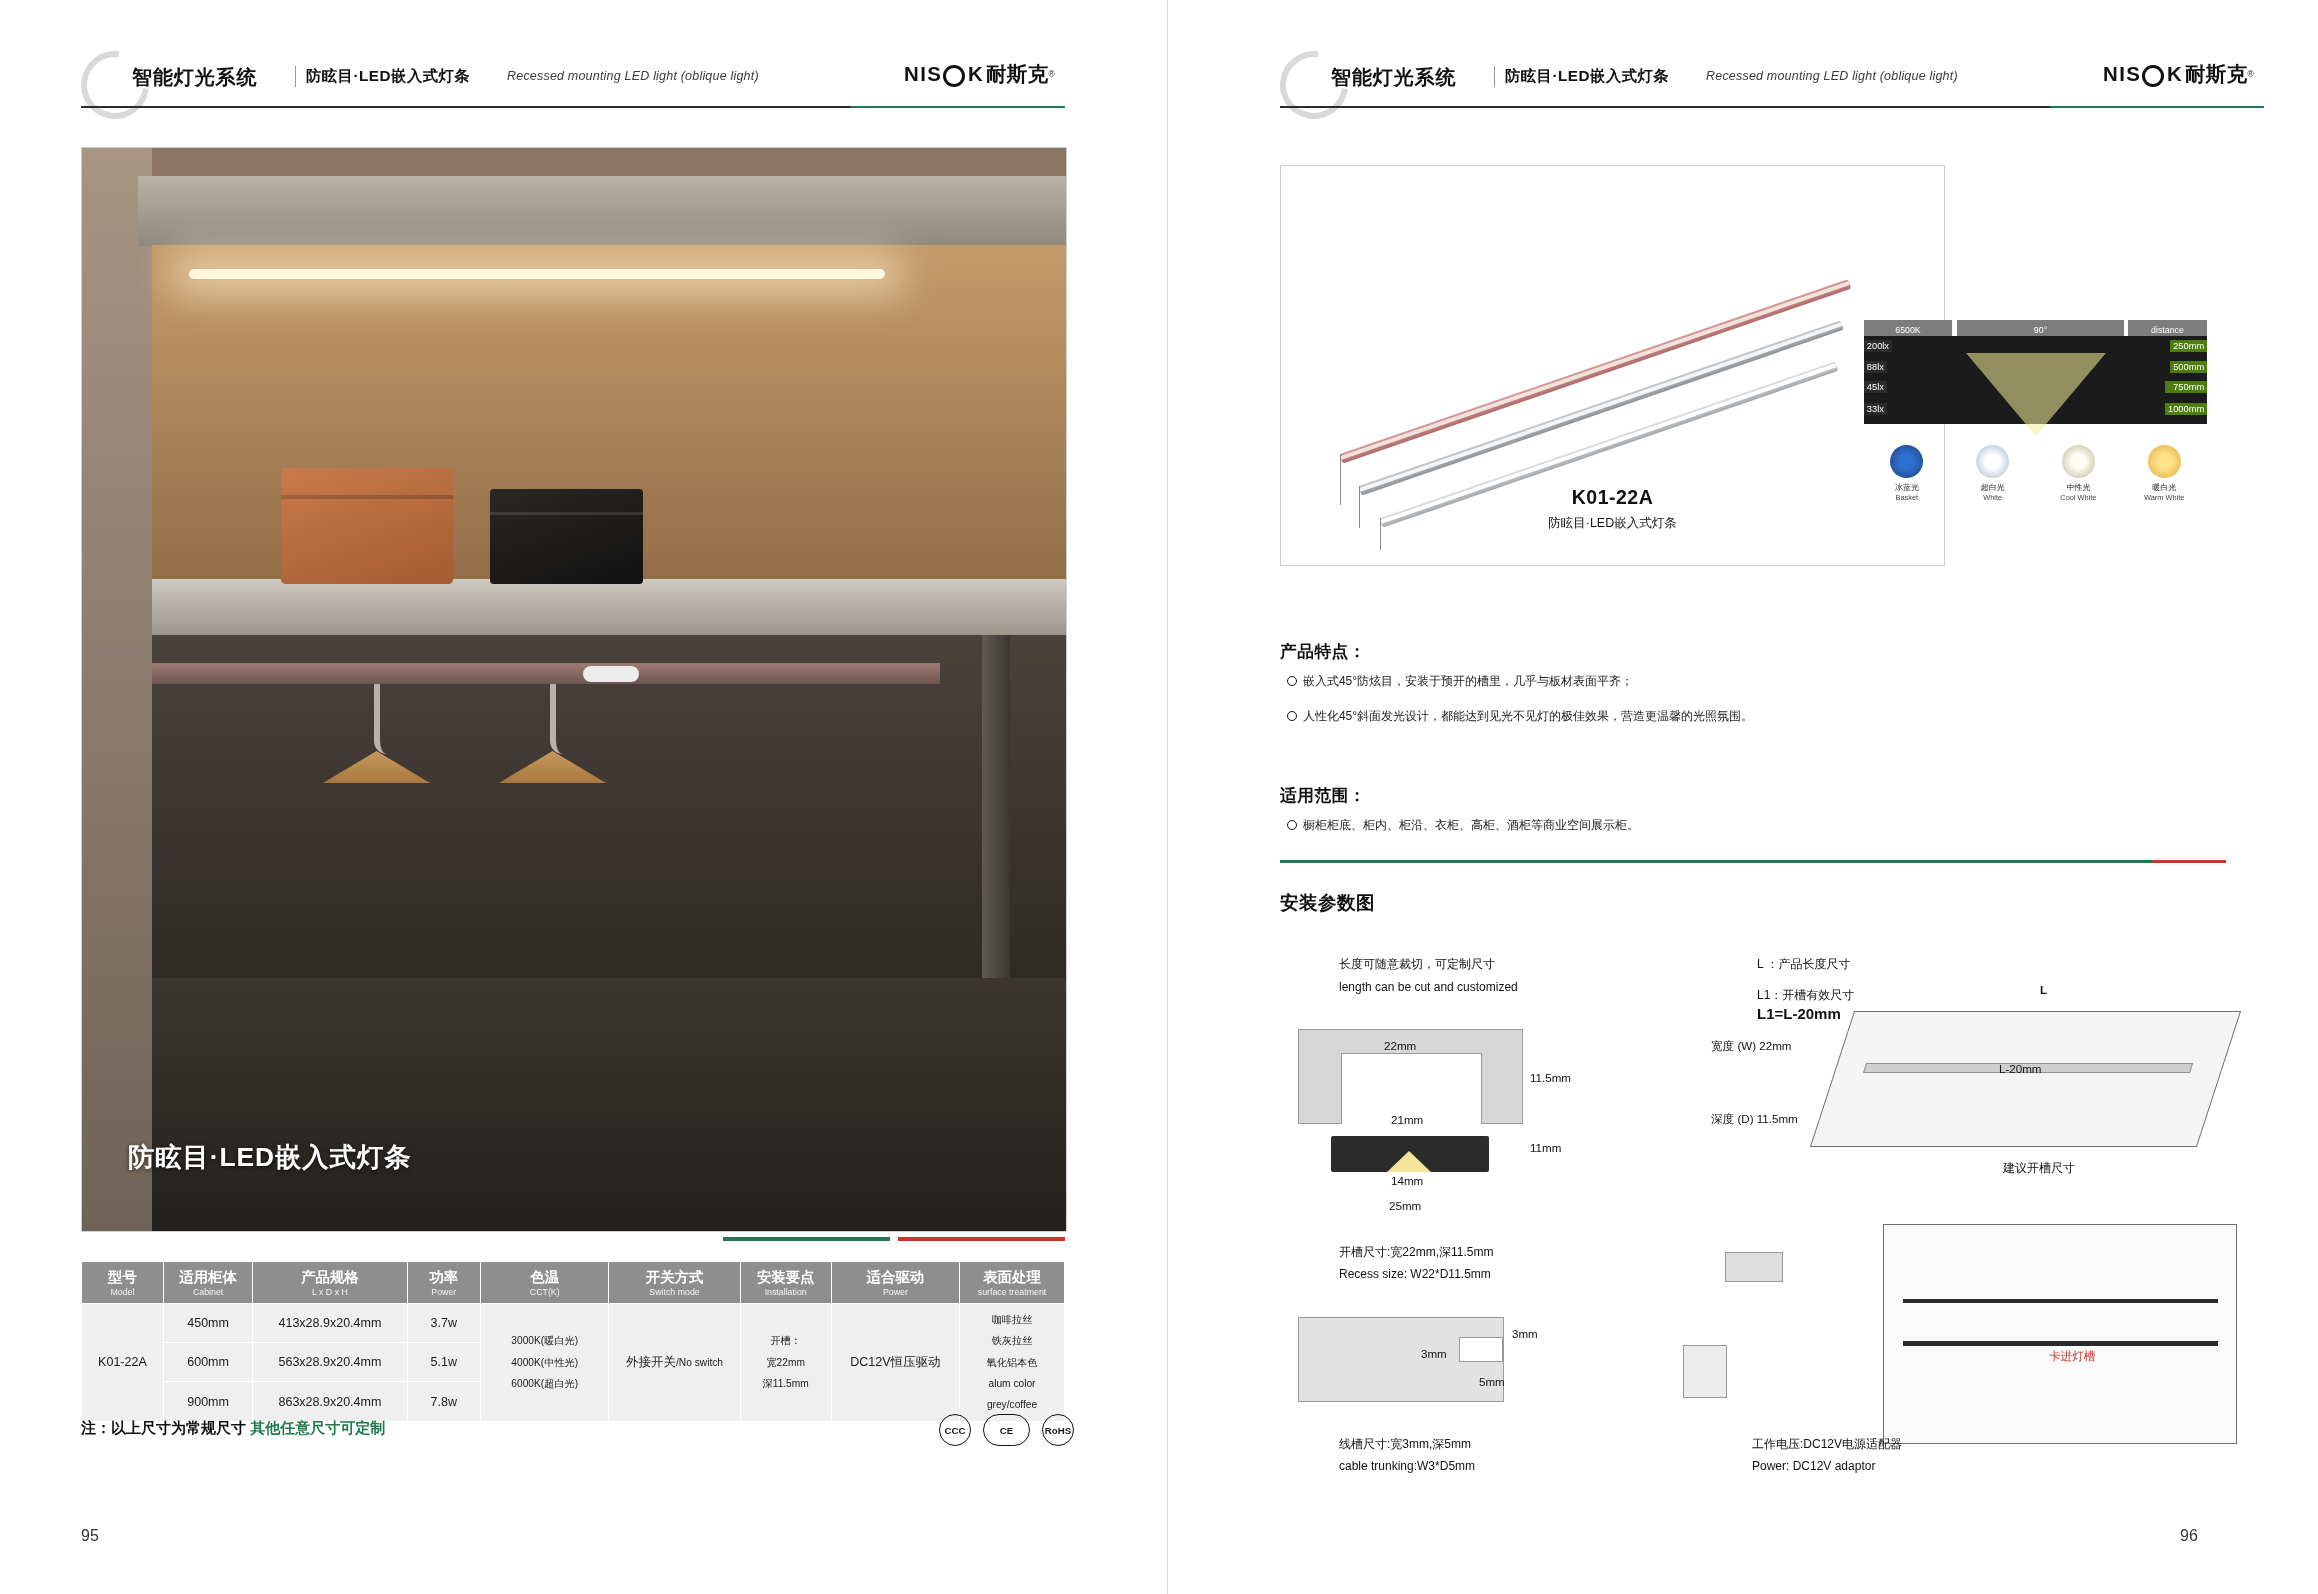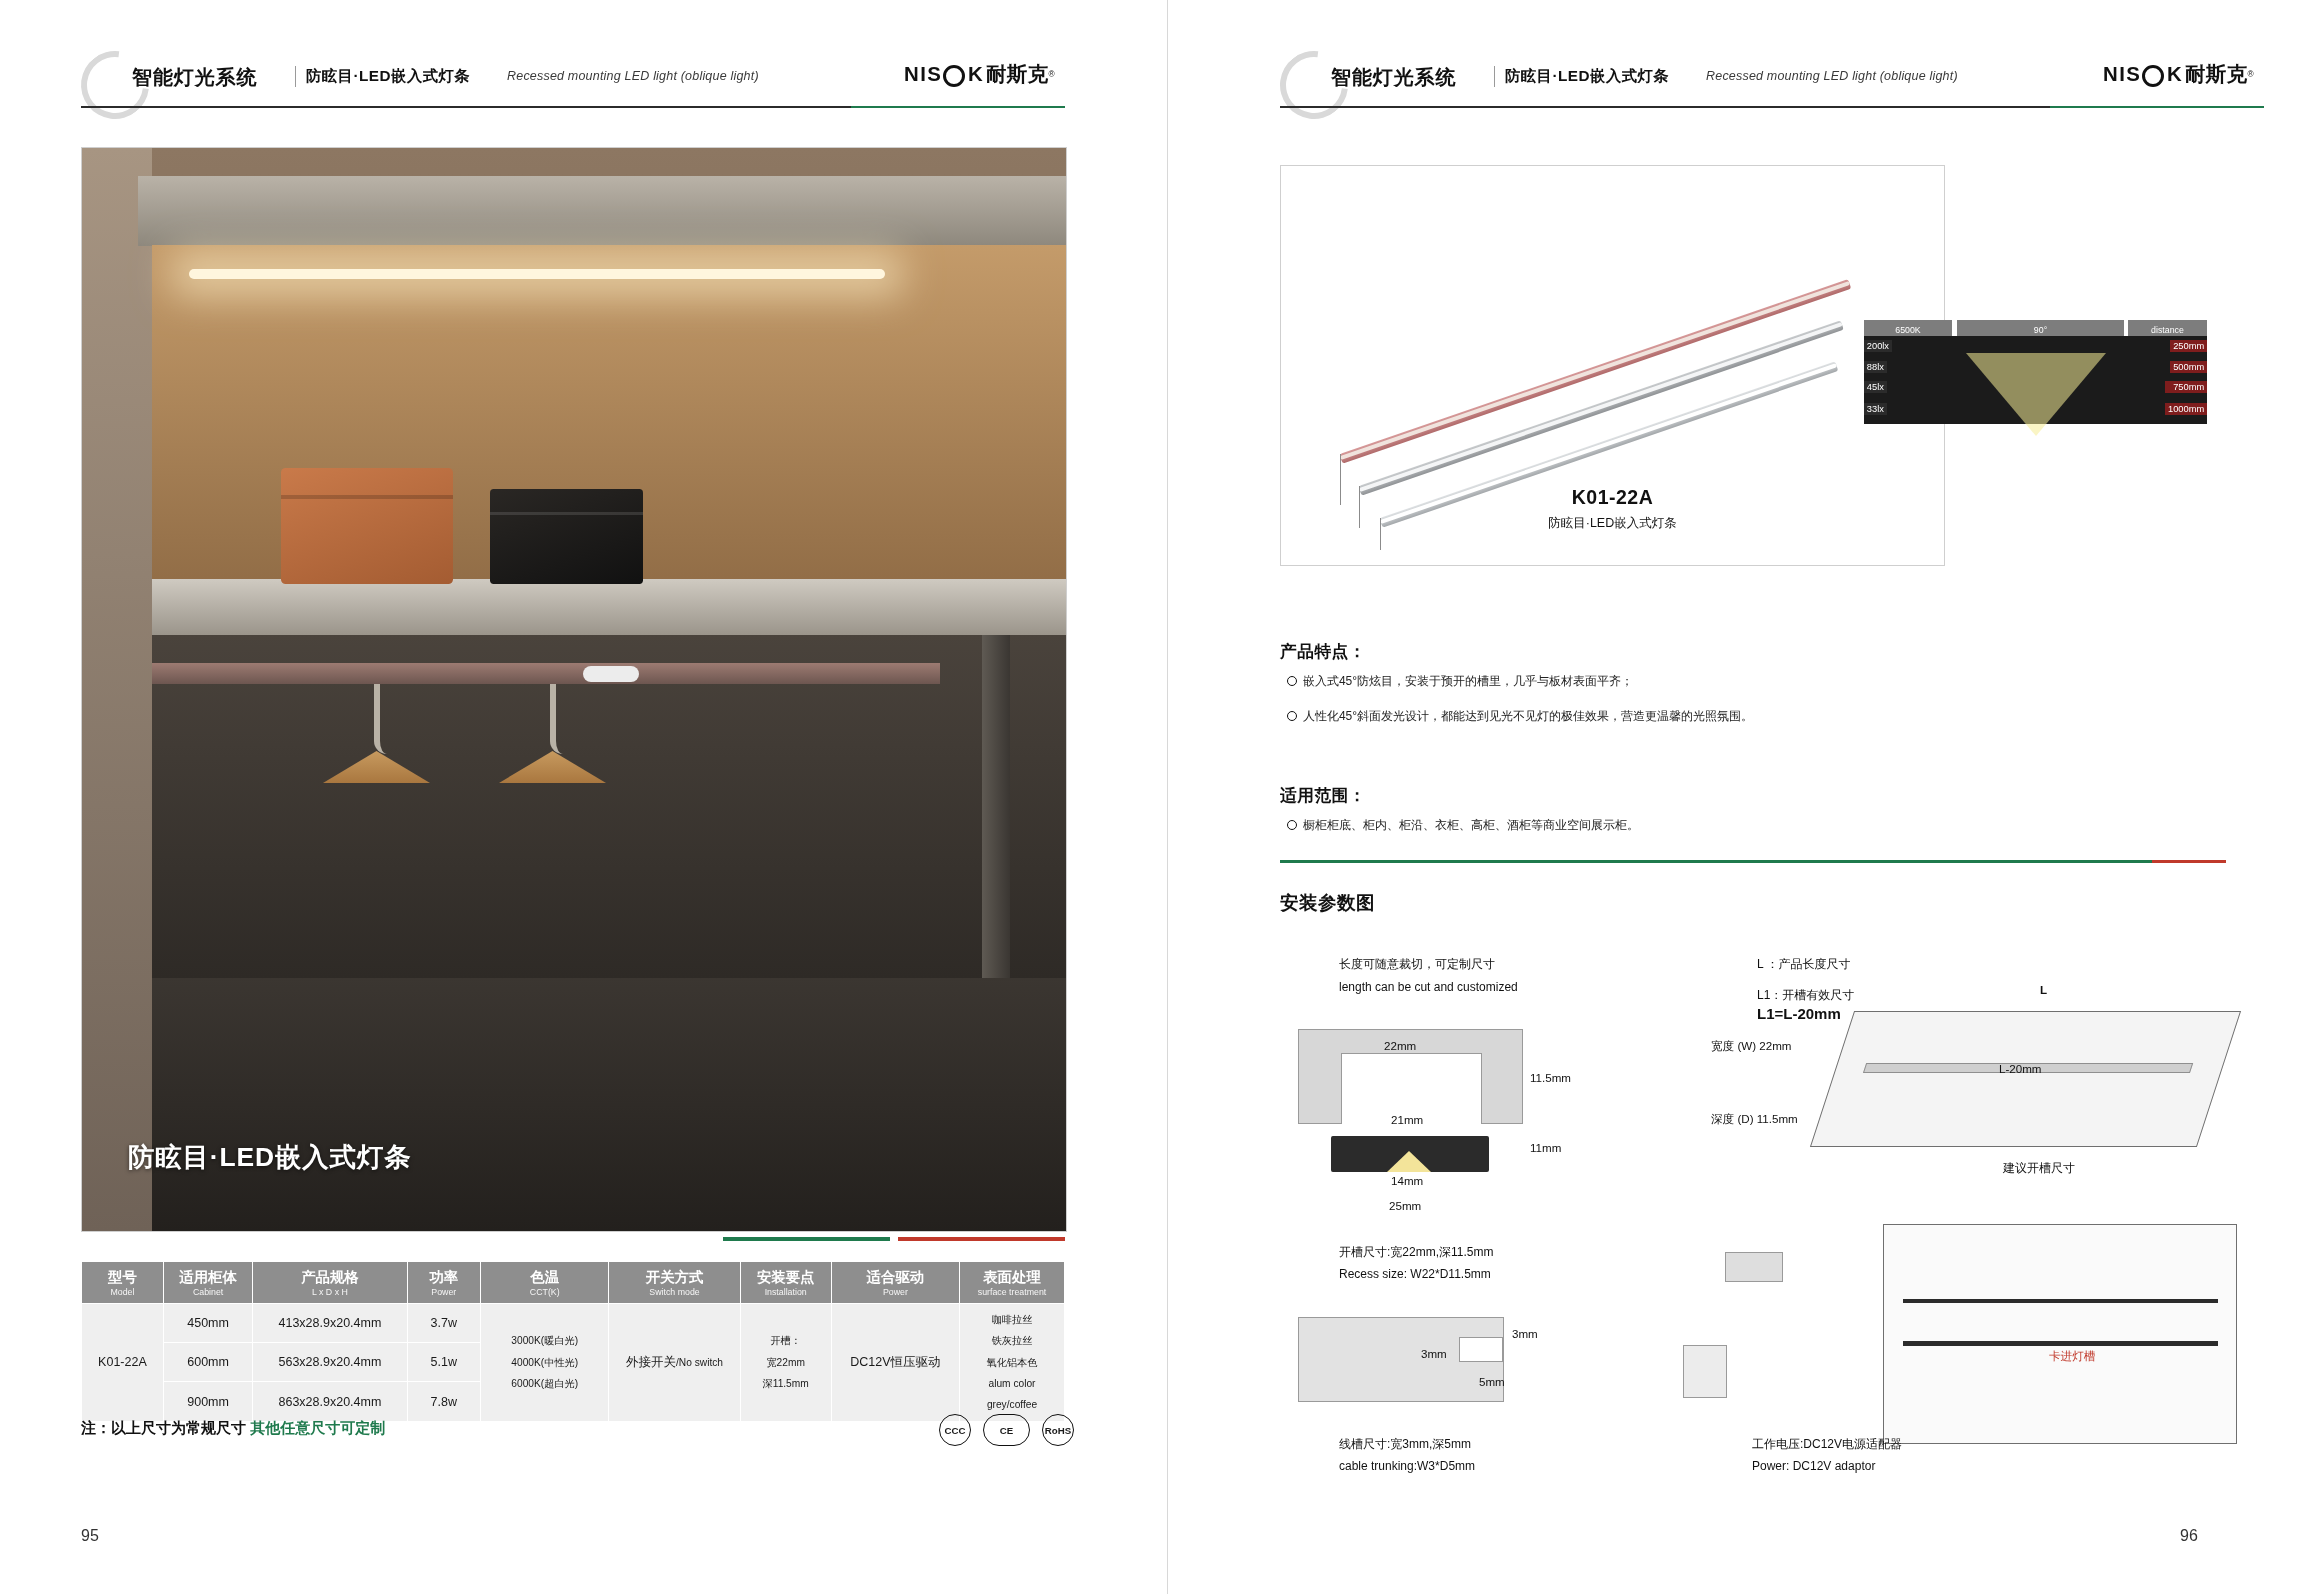--- a/index.html
+++ b/index.html
@@ -83,21 +83,21 @@
 
   .sechead{position:absolute;font-size:16.7px;font-weight:bold;color:#111;letter-spacing:0.5px;}
   .bullet{position:absolute;font-size:12px;color:#222;line-height:1.6;}
   .bullet .dot{display:inline-block;width:8.3px;height:8.3px;border:1.4px solid #111;border-radius:50%;margin-right:5.6px;position:relative;top:0.9px;}
 
   
   .photo{position:absolute;left:1864px;top:320px;width:343px;height:116px;}
   .photo .tag{position:absolute;top:0;height:20px;background:#7d7d7d;color:#fff;font-size:8.8px;display:flex;align-items:center;justify-content:center;}
   .photo .body{position:absolute;top:16px;left:0;width:100%;height:88px;background:#1b1b1b;}
   .photo .lx{position:absolute;left:0;color:#fff;font-size:9.3px;background:#2b2b2b;padding:0.9px 2.8px;}
-  .photo .mm{position:absolute;right:0;color:#fff;font-size:9.3px;background:#7f1d1d;padding:0.9px 2.8px;}
+  .photo .mm{position:absolute;right:0;color:#fff;font-size:9.3px;background:#4d7c0f;padding:0.9px 2.8px;}
   .cone{position:absolute;left:50%;top:16.7px;transform:translateX(-50%);width:0;height:0;border-left:70px solid transparent;border-right:70px solid transparent;border-top:83px solid rgba(245,236,150,.55);}
   .cct{position:absolute;left:1864px;top:445px;width:343px;display:flex;justify-content:space-around;}
   .cct .item{text-align:center;width:74px;}
   .cct .circ{width:33px;height:33px;border-radius:50%;margin:0 auto;display:block;}
   .cct .t1{font-size:8px;color:#222;margin-top:3.7px;}
   .cct .t2{font-size:7.4px;color:#444;}
   .dim{position:absolute;font-size:11.6px;color:#111;}
   .cap{position:absolute;font-size:12px;color:#111;line-height:1.5;margin-left:41px;}
   .chan{position:absolute;background:#d7d7d7;border:0.9px solid #9a9a9a;}
   .profile{position:absolute;background:#2b2b2b;border-radius:1.9px;}
@@ -312,20 +312,42 @@
     <div class="lx" style="top:20.4px;">200lx</div>
     <div class="mm" style="top:20.4px;">250mm</div>
     <div class="lx" style="top:41px;">88lx</div>
     <div class="mm" style="top:41px;">500mm</div>
     <div class="lx" style="top:61px;">45lx</div>
     <div class="mm" style="top:61px;padding-left:8px;">750mm</div>
     <div class="lx" style="top:83px;">33lx</div>
     <div class="mm" style="top:83px;">1000mm</div>
   </div>
 
+  <div class="cct">
+    <div class="item">
+      <span class="circ" style="background:radial-gradient(circle,#2f6fd0 30%,#1b3f7a 100%);"></span>
+      <div class="t1">冰蓝光</div>
+      <div class="t2">Basket</div>
+    </div>
+    <div class="item">
+      <span class="circ" style="background:radial-gradient(circle,#ffffff 30%,#9fb4c6 100%);"></span>
+      <div class="t1">超白光</div>
+      <div class="t2">White</div>
+    </div>
+    <div class="item">
+      <span class="circ" style="background:radial-gradient(circle,#fffdf2 30%,#b9b39a 100%);"></span>
+      <div class="t1">中性光</div>
+      <div class="t2">Cool White</div>
+    </div>
+    <div class="item">
+      <span class="circ" style="background:radial-gradient(circle,#ffe28a 30%,#e0a83a 100%);"></span>
+      <div class="t1">暖白光</div>
+      <div class="t2">Warm White</div>
+    </div>
+  </div>
 
   <div class="greenline" style="left:1280px;top:860px;width:946px;"></div>
   <div class="redline" style="left:2152px;top:860px;width:74px;"></div>
   <div class="sechead" style="left:1280px;top:890px;font-size:18.5px;">安装参数图</div>
 
   <div class="cap" style="left:1298px;top:955px;">长度可随意裁切，可定制尺寸</div>
   <div class="cap" style="left:1298px;top:978px;">length can be cut and customized</div>
 
   <div class="cap" style="left:1716px;top:955px;">L ：产品长度尺寸</div>
   <div class="cap" style="left:1716px;top:986px;">L1：开槽有效尺寸</div>

